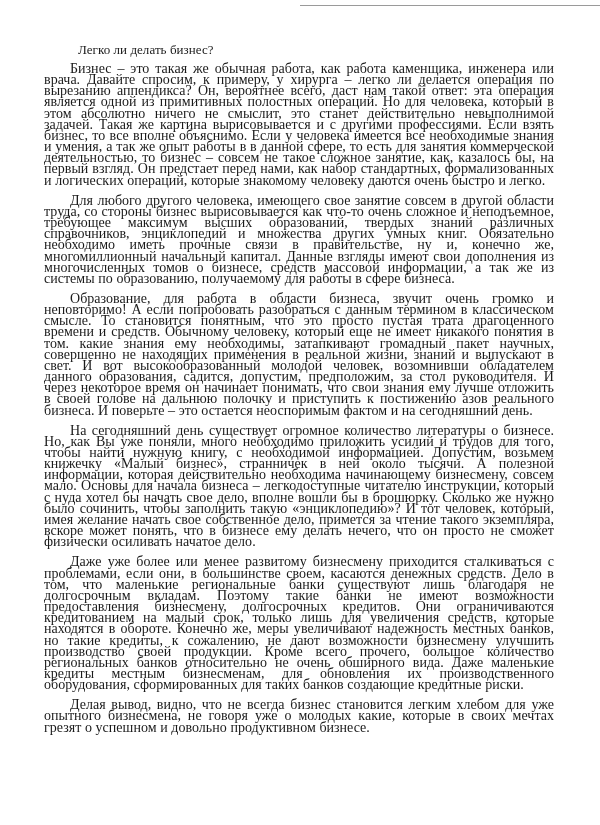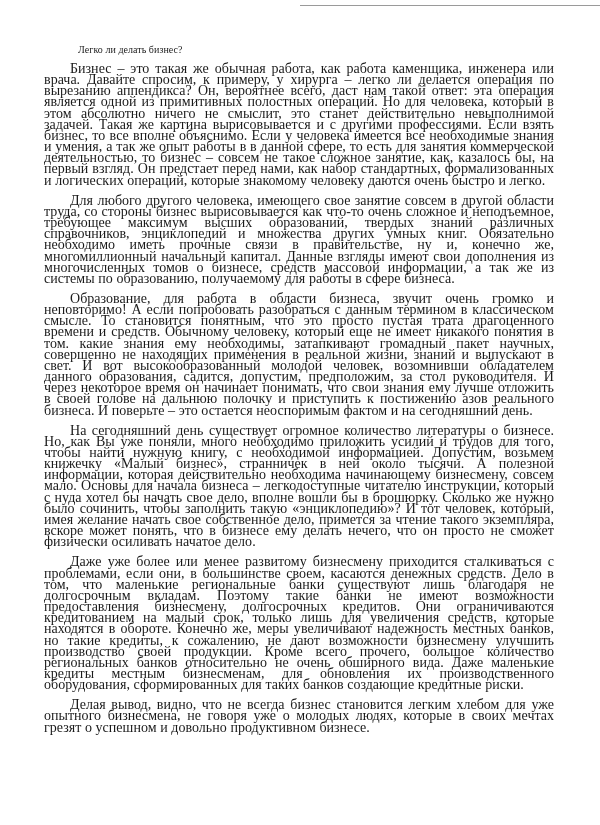--- a/index.html
+++ b/index.html
@@ -24,21 +24,21 @@
   }
   .top-rule {
     position: absolute;
     top: 5px;
     left: 300px;
     width: 300px;
     height: 1px;
     background: #9a9a9a;
   }
   .doc-title {
-    font-size: 10px;
+    font-size: 13px;
     line-height: 11px;
     margin: 0 0 8px 34px;
     letter-spacing: 0.05px;
   }
   .para {
     font-size: 14px;
     line-height: 11.15px;
     text-align: justify;
     margin: 0 0 9px 0;
     text-indent: 26px;
@@ -55,14 +55,14 @@
 <div class="page">
   <div class="top-rule"></div>
 
   <div class="doc-title">Легко ли делать бизнес?</div>
 
   <p class="para">Бизнес – это такая же обычная работа, как работа каменщика, инженера или врача. Давайте спросим, к примеру, у хирурга – легко ли делается операция по вырезанию аппендикса? Он, вероятнее всего, даст нам такой ответ: эта операция является одной из примитивных полостных операций. Но для человека, который в этом абсолютно ничего не смыслит, это станет действительно невыполнимой задачей. Такая же картина вырисовывается и с другими профессиями. Если взять бизнес, то все вполне объяснимо. Если у человека имеется все необходимые знания и умения, а так же опыт работы в в данной сфере, то есть для занятия коммерческой деятельностью, то бизнес – совсем не такое сложное занятие, как, казалось бы, на первый взгляд. Он предстает перед нами, как набор стандартных, формализованных и логических операций, которые знакомому человеку даются очень быстро и легко.</p>
   <p class="para">Для любого другого человека, имеющего свое занятие совсем в другой области труда, со стороны бизнес вырисовывается как что-то очень сложное и неподъемное, требующее максимум высших образований, твердых знаний  различных справочников, энциклопедий и множества других умных книг. Обязательно необходимо иметь прочные связи в правительстве, ну и, конечно же, многомиллионный начальный капитал. Данные взгляды имеют свои дополнения из многочисленных томов о бизнесе, средств массовой информации, а так же из системы по образованию, получаемому для работы в сфере бизнеса.</p>
   <p class="para">Образование, для работа в области бизнеса, звучит очень громко и неповторимо! А если попробовать разобраться с данным термином в классическом смысле. То становится понятным, что это просто пустая трата драгоценного времени и средств. Обычному человеку, который еще не имеет никакого понятия в том. какие знания ему необходимы, затапкивают громадный пакет научных, совершенно не находящих применения в реальной жизни, знаний и выпускают в свет. И вот высокообразованный молодой человек, возомнивши обладателем данного образования, садится, допустим, предположим, за стол руководителя. И через некоторое время он начинает понимать, что свои знания ему лучше отложить в своей голове на дальнюю полочку и приступить к постижению азов реального бизнеса. И поверьте – это остается неоспоримым фактом и на сегодняшний день.</p>
   <p class="para">На сегодняшний день существует огромное количество литературы о бизнесе. Но, как Вы уже поняли, много необходимо приложить усилий и трудов для того, чтобы найти нужную книгу, с необходимой информацией. Допустим, возьмем книжечку «Малый бизнес», странничек в ней около тысячи. А полезной информации, которая действительно необходима начинающему бизнесмену, совсем мало. Основы для начала бизнеса – легкодоступные читателю инструкции, который с нуда хотел бы начать свое дело, вполне вошли бы в брошюрку. Сколько же нужно было сочинить, чтобы заполнить такую «энциклопедию»? И тот человек, который, имея желание начать свое собственное дело, примется за чтение такого экземпляра, вскоре может понять, что в бизнесе ему делать нечего, что он просто не сможет физически осиливать начатое дело.</p>
   <p class="para">Даже уже более или менее развитому бизнесмену приходится сталкиваться с проблемами, если они, в большинстве своем, касаются денежных средств. Дело в том, что маленькие региональные банки существуют лишь благодаря не долгосрочным вкладам. Поэтому такие банки не имеют возможности предоставления бизнесмену, долгосрочных кредитов. Они ограничиваются кредитованием на малый срок, только лишь для увеличения средств, которые находятся в обороте. Конечно же, меры увеличивают надежность местных банков, но такие кредиты, к сожалению, не дают возможности бизнесмену улучшить производство своей продукции. Кроме всего прочего, большое количество региональных банков относительно не очень обширного вида. Даже маленькие кредиты местным бизнесменам, для обновления их производственного оборудования, сформированных для таких банков создающие кредитные риски.</p>
-  <p class="para">Делая вывод, видно, что не всегда бизнес становится легким хлебом для уже опытного бизнесмена, не говоря уже о молодых людях, которые в своих мечтах грезят о успешном и довольно продуктивном бизнесе.</p>
+  <p class="para">Делая вывод, видно, что не всегда бизнес становится легким хлебом для уже опытного бизнесмена, не говоря уже о молодых какие, которые в своих мечтах грезят о успешном и довольно продуктивном бизнесе.</p>
 </div>
 
 </body></html>

